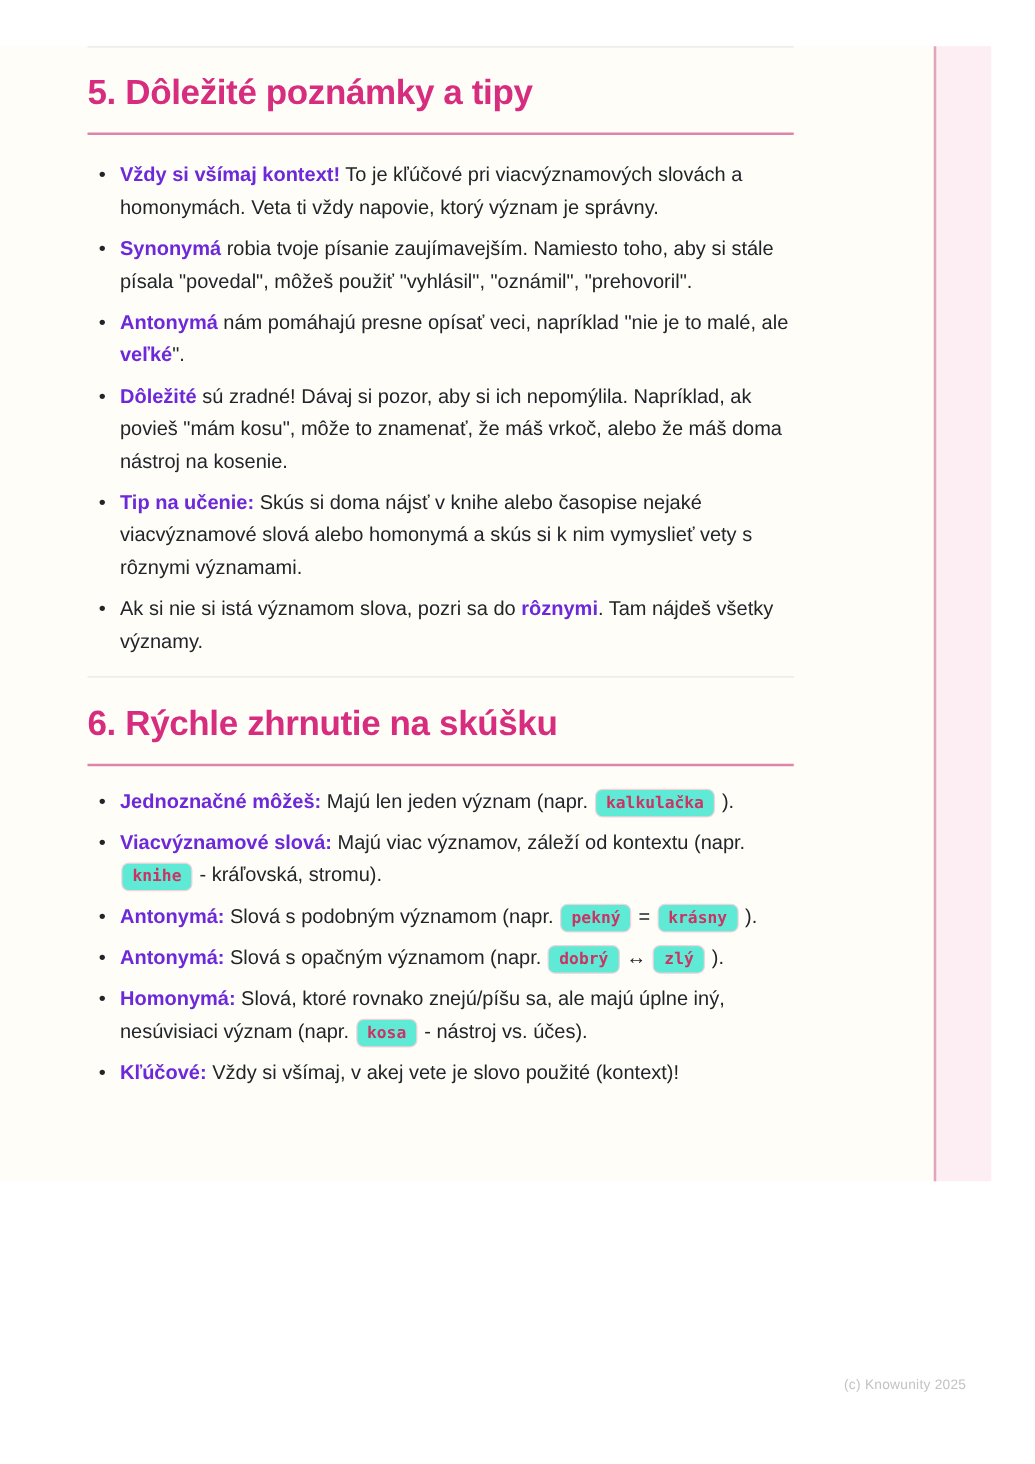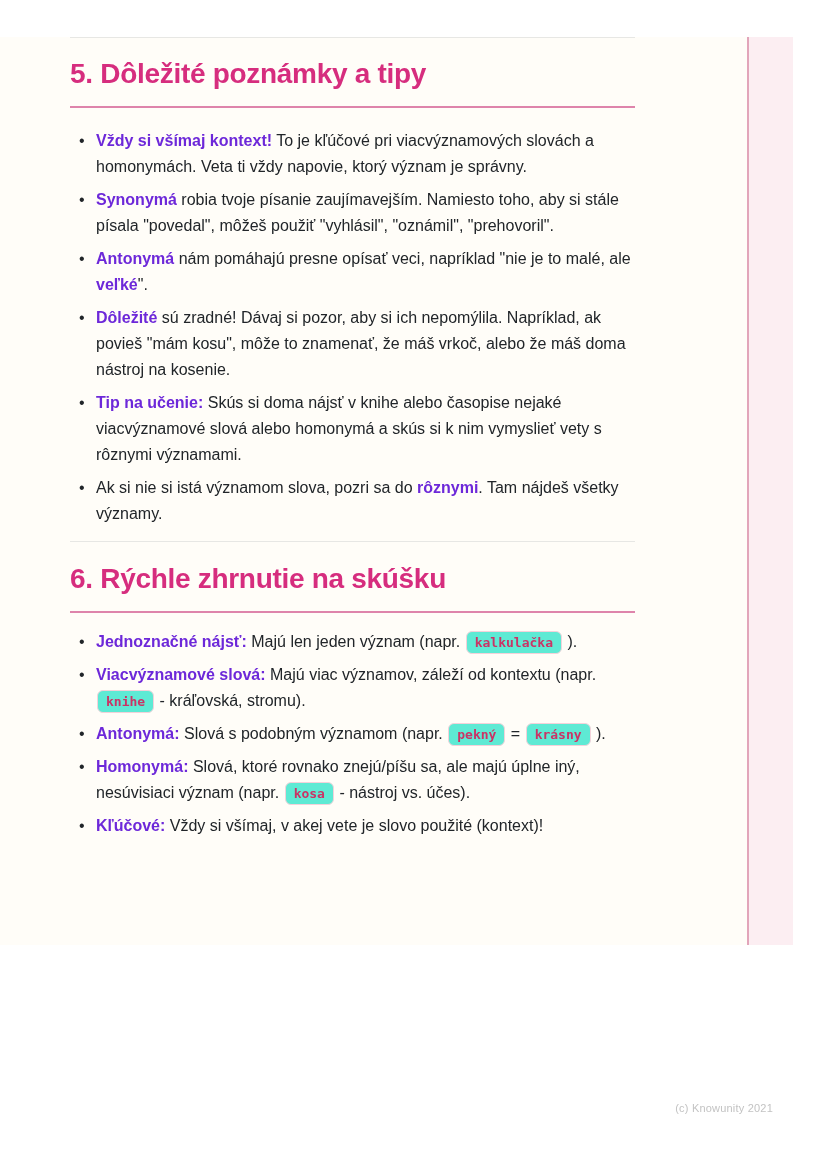--- a/index.html
+++ b/index.html
@@ -77,24 +77,25 @@
           <li>Ak si nie si istá významom slova, pozri sa do <strong>rôznymi</strong>. Tam nájdeš všetky významy.</li>
         </ul>
     </section>
 
     <div class="rule gray"></div>
 
     <section>
       <h2>6. Rýchle zhrnutie na skúšku</h2>
       <div class="rule accent"></div>
       <ul class="bullets tight">
-          <li><strong>Jednoznačné nájsť:</strong> Majú len jeden význam (napr. <code class="chip">kalkulačka</code> ).</li>
+          <li><strong>Jednoznačné môžeš:</strong> Majú len jeden význam (napr. <code class="chip">kalkulačka</code> ).</li>
           <li><strong>Viacvýznamové slová:</strong> Majú viac významov, záleží od kontextu (napr. <code class="chip">knihe</code> - kráľovská, stromu).</li>
           <li><strong>Antonymá:</strong> Slová s podobným významom (napr. <code class="chip">pekný</code> = <code class="chip">krásny</code> ).</li>
+          <li><strong>Antonymá:</strong> Slová s opačným významom (napr. <code class="chip">dobrý</code> ↔ <code class="chip">zlý</code> ).</li>
           <li><strong>Homonymá:</strong> Slová, ktoré rovnako znejú/píšu sa, ale majú úplne iný, nesúvisiaci význam (napr. <code class="chip">kosa</code> - nástroj vs. účes).</li>
           <li><strong>Kľúčové:</strong> Vždy si všímaj, v akej vete je slovo použité (kontext)!</li>
         </ul>
     </section>
 
   </div>
 
-  <div class="footer">(c) Knowunity 2021</div>
+  <div class="footer">(c) Knowunity 2025</div>
 </div>
 
 </body></html>

